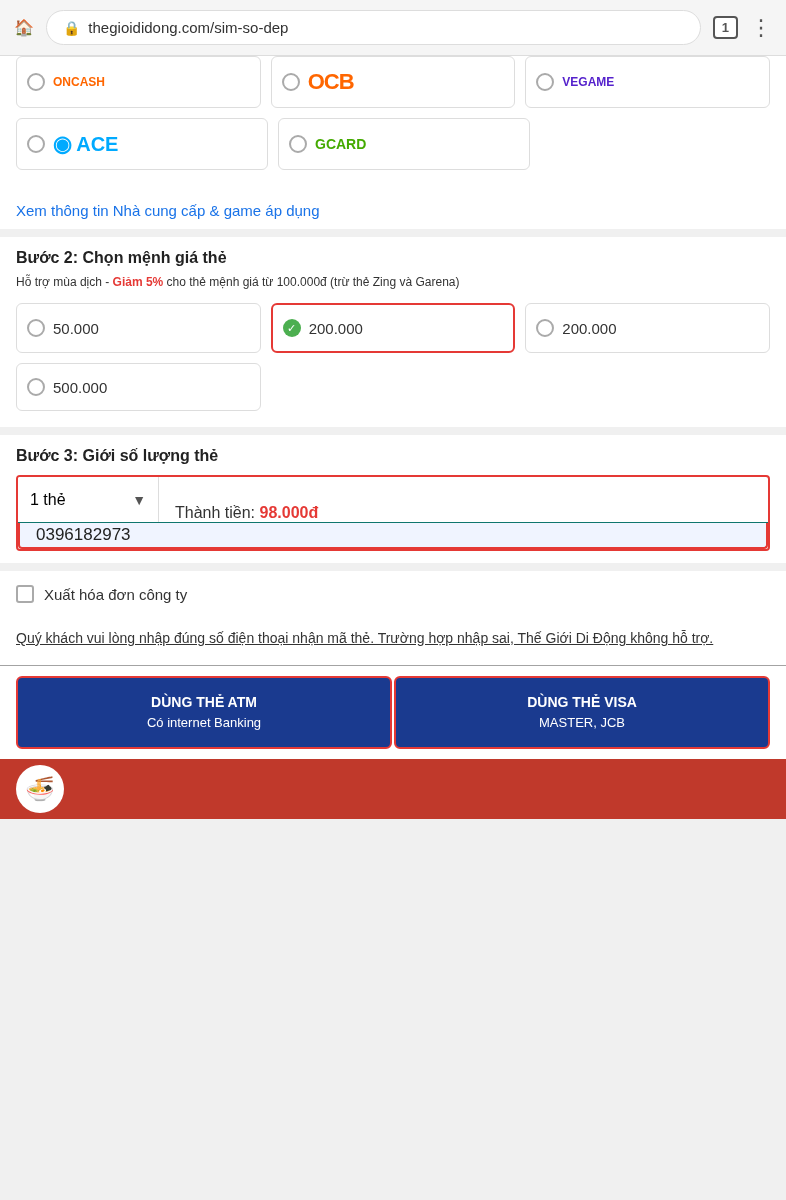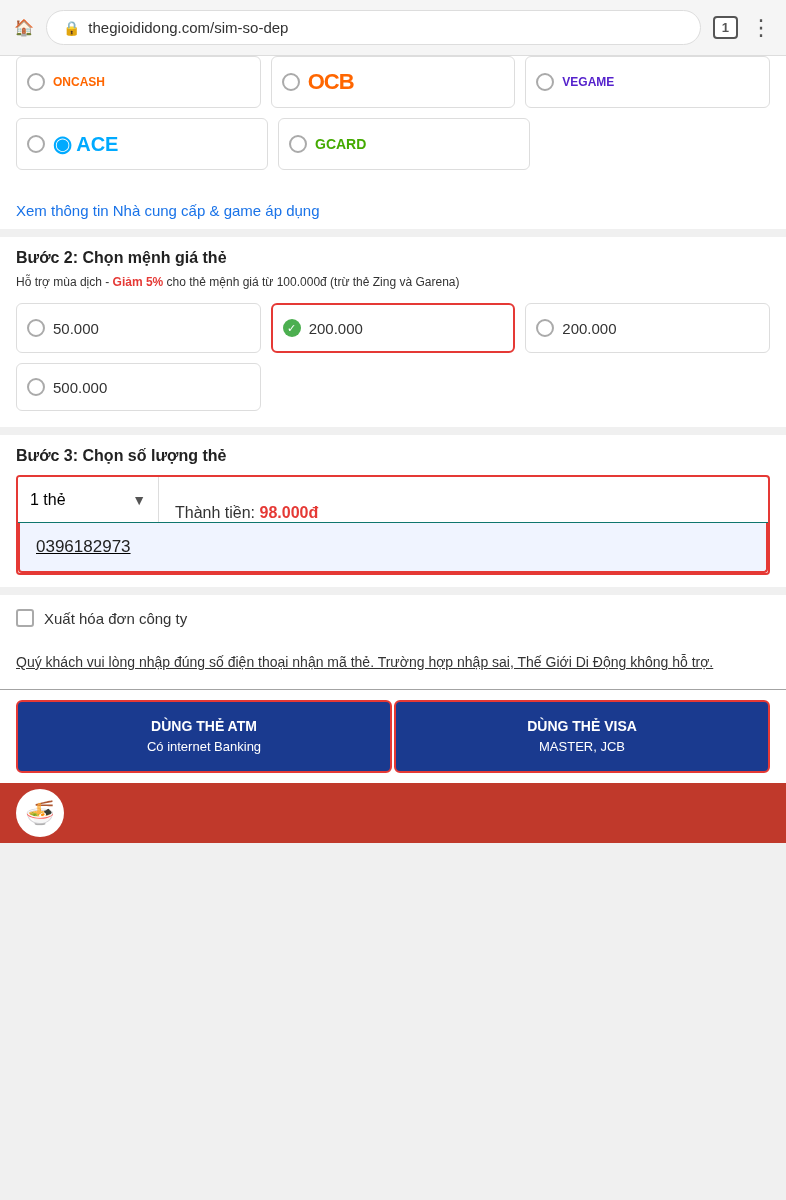--- a/index.html
+++ b/index.html
@@ -190,25 +190,24 @@
       display: flex;
       align-items: flex-end;
     }
     .total-amount { color: #e53935; font-weight: bold; }
 
     .phone-row {
       border: 2.5px solid #e53935;
       border-top: none;
       border-radius: 0 0 4px 4px;
       background: #f0f4ff;
-      padding: 14px 16px;
-      display: flex;
-      align-items: center;
-      gap: 10px;
-      text-decoration: underline;
+      padding: 2px 16px;
+      display: flex;
+      align-items: center;
+      gap: 10px;
     }
     .phone-input {
       flex: 1;
       border: none;
       background: transparent;
       font-size: 17px;
       color: #222;
       outline: none;
     }
 
@@ -379,21 +378,21 @@
   <div class="denom-single-row">
     <div class="denom-item">
       <span class="radio-circle"></span>
       <span>500.000</span>
     </div>
   </div>
 </div>
 
 <div class="step-section" style="margin-top:8px;">
   <div class="step-title">
-    <span>Bước 3:</span><span> Chọn số lượng thẻ</span>
+    <span>Bước 3:</span><span> Giới số lượng thẻ</span>
   </div>
 
   <div style="border:2.5px solid #e53935; border-radius:4px; overflow:hidden; margin-top:10px;">
 
     <div style="display:flex; align-items:stretch; border-bottom:1px solid #0f766e;">
       <div class="quantity-select-wrapper">
         <select class="quantity-select" style="font-size:16px;padding:14px 32px 14px 12px;border:none;outline:none;background:white;min-width:130px;">
           <option>1 thẻ</option>
           <option>2 thẻ</option>
           <option>3 thẻ</option>

